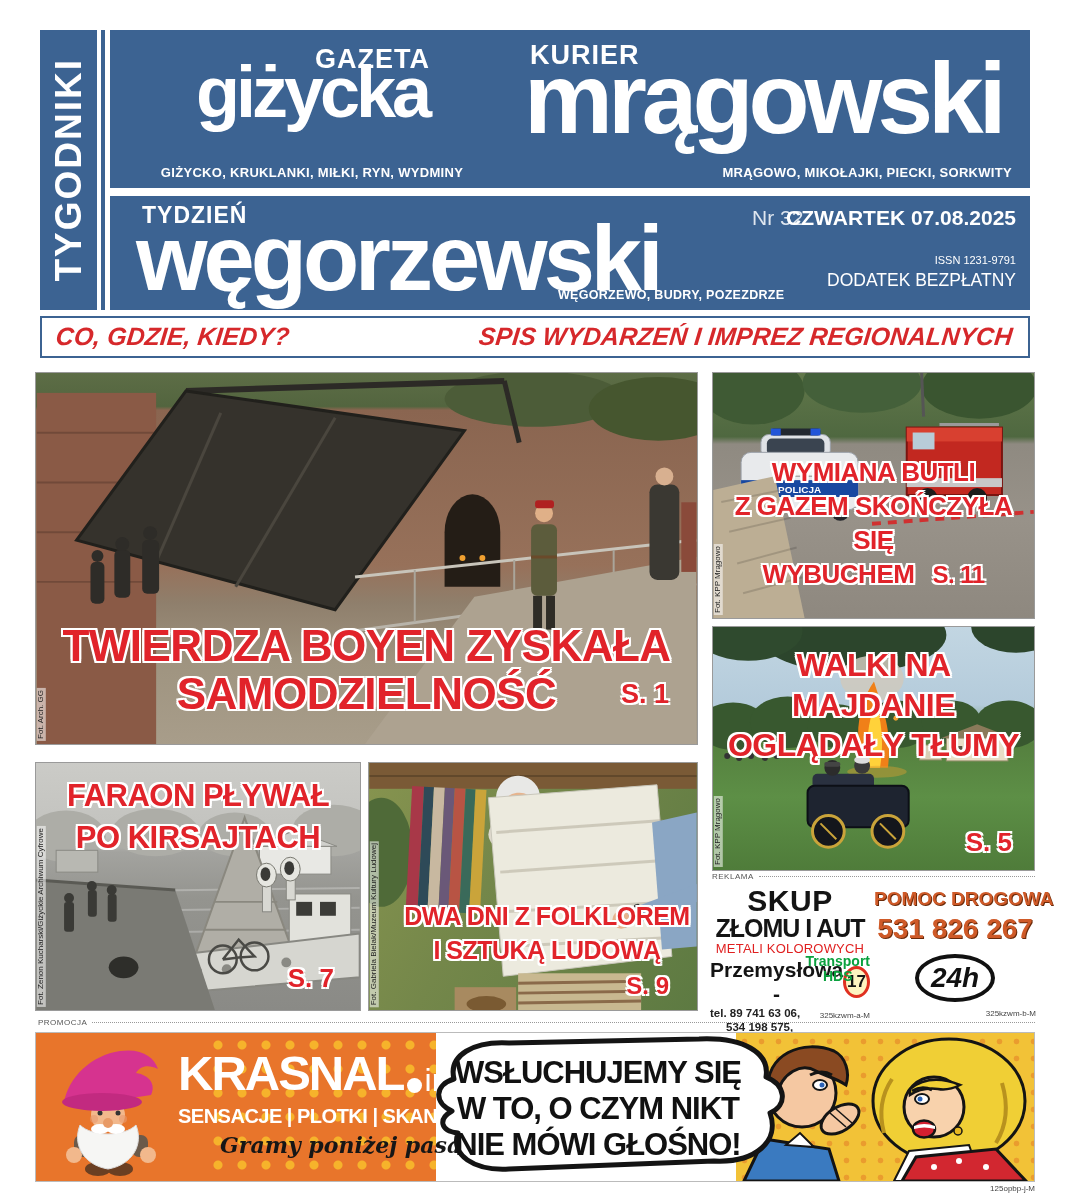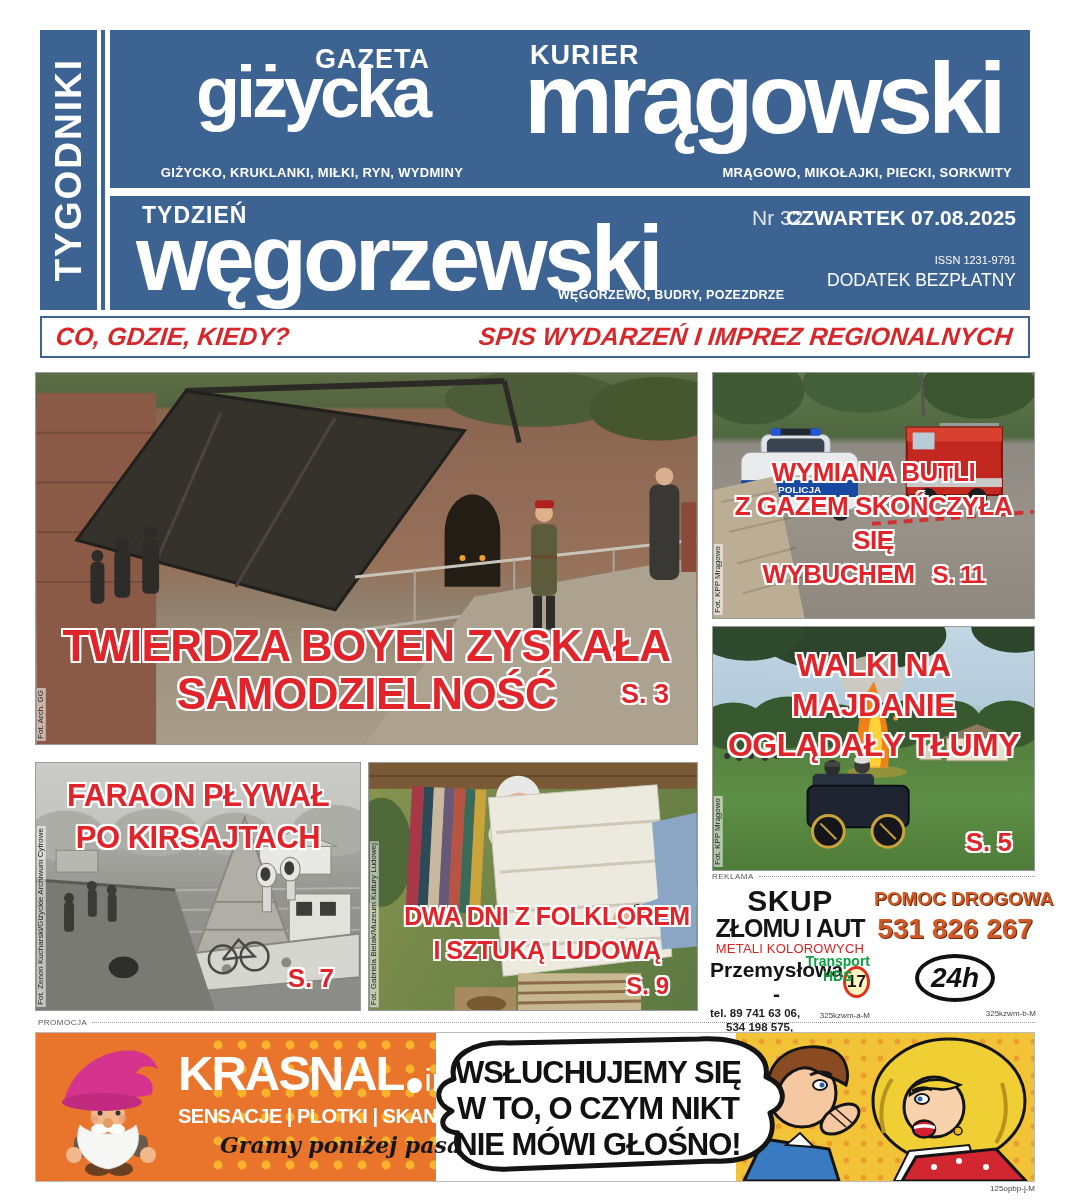--- a/index.html
+++ b/index.html
@@ -197,21 +197,21 @@
         <line x1="497" y1="185" x2="523" y2="185" stroke="#6a4a2a" stroke-width="3"></line>
       </g>
       <rect x="616" y="112" width="30" height="96" rx="8" fill="#3a3832"></rect>
       <circle cx="631" cy="104" r="9" fill="#d8b090"></circle>
       <rect x="648" y="130" width="15" height="70" fill="#8a4a3a"></rect>
     </svg>
     <div class="hl" id="hl-boyen">
       <div>TWIERDZA BOYEN ZYSKAŁA</div>
       <div>SAMODZIELNOŚĆ</div>
     </div>
-    <span class="pageref" id="pr-boyen">S. 3</span>
+    <span class="pageref" id="pr-boyen">S. 1</span>
     <span class="credit">Fot. Arch. GG</span>
   </div>
 
   <div class="photo" id="photo-explosion">
     <svg viewBox="0 0 323 247">
       <ellipse cx="40" cy="18" rx="52" ry="34" fill="#3f5a34"></ellipse>
       <ellipse cx="150" cy="10" rx="60" ry="30" fill="#44603a"></ellipse>
       <ellipse cx="268" cy="14" rx="58" ry="32" fill="#3a5530"></ellipse>
       <line x1="210" y1="0" x2="212" y2="44" stroke="#555" stroke-width="3"></line>
       <g>

